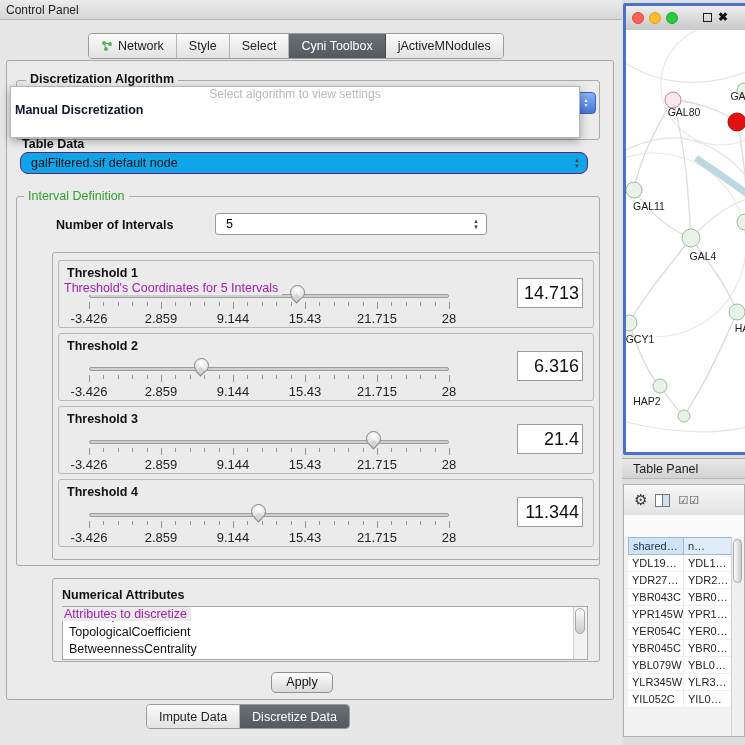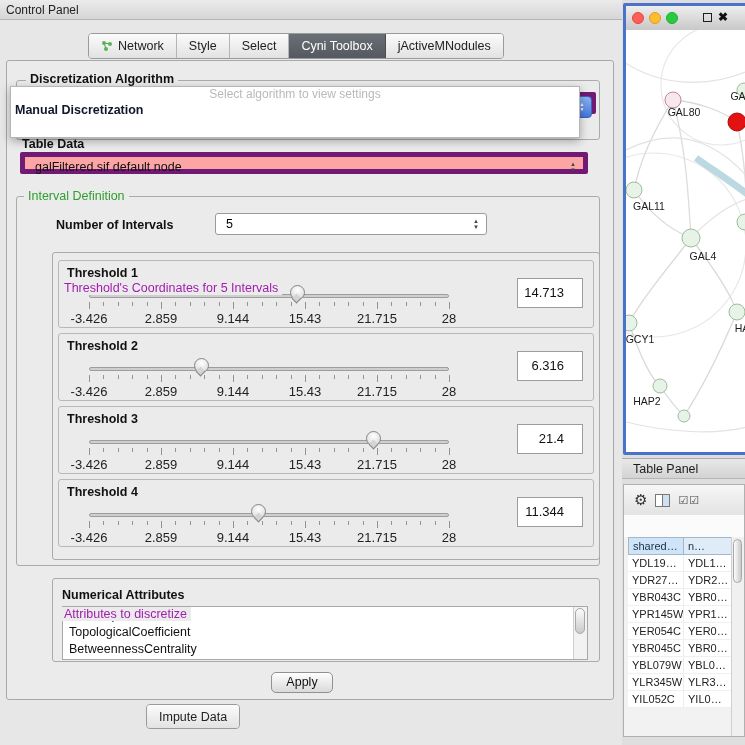--- a/index.html
+++ b/index.html
@@ -22,21 +22,21 @@
 
   .main-panel{position:absolute;left:6px;top:60px;width:608px;height:640px;
     background:#ebebeb;border:1px solid #a8a8a8;border-radius:3px;box-sizing:border-box;}
 
   .group-box{position:absolute;border:1px solid #ababab;border-radius:3px;box-sizing:border-box;}
   .gtitle{position:absolute;font-size:12.5px;padding:0 4px;background:#ebebeb;z-index:3;white-space:nowrap;}
   .gtitle.green{color:#2e9e2e;}
   .gtitle.blue{color:#a21caf;margin-top:36px;}
   .gtitle.black{color:#111;font-weight:bold;}
 
-  .combo{background:#fca5a5;border:5px solid #701a75;border-radius:2px;box-sizing:border-box;}
+  .combo{background:#0ea5e9;border:1px solid #701a75;border-radius:8px;box-sizing:border-box;}
   .algo-combo{position:absolute;left:24px;top:92px;width:572px;height:22px;z-index:2;}
   .blue-stepper{position:absolute;right:-1px;top:-1px;width:20px;height:22px;
     background:linear-gradient(#8cb2f4,#4576da);border:1px solid #3a62b8;border-radius:0 4px 4px 0;
     display:flex;flex-direction:column;align-items:center;justify-content:center;color:#fff;box-sizing:border-box;}
   .blue-stepper span{font-size:5px;line-height:5px;}
 
   .popup{position:absolute;left:10px;top:86px;width:568px;height:50px;background:#fff;
     border:1px solid #b6b6b6;box-shadow:0 3px 9px rgba(0,0,0,.32);z-index:5;}
   .popup .ph{height:15px;font-size:12px;color:#b9b9b9;text-align:center;line-height:15px;}
   .popup .opt{height:16px;line-height:16px;font-size:12.5px;color:#0f172a;padding-left:4px;}
@@ -63,22 +63,22 @@
   .th-thumb{position:absolute;top:24px;width:13px;height:13px;border:1px solid #858585;border-radius:50%;
     background:radial-gradient(circle at 50% 32%,#ffffff,#d4d4d4);z-index:2;}
   .th-thumb::after{content:'';position:absolute;left:2.5px;top:8.5px;width:6px;height:6px;
     background:#d4d4d4;border-right:1px solid #858585;border-bottom:1px solid #858585;transform:rotate(45deg);}
   .th-ticks{position:absolute;left:30px;top:41px;width:360px;height:8px;}
   .tick{position:absolute;top:0;width:1px;height:4px;background:#939393;}
   .tick.major{height:7px;}
   .th-scale{position:absolute;left:30px;top:50px;width:360px;height:12px;font-size:13px;color:#222;}
   .scale-lab{position:absolute;transform:translateX(-50%);white-space:nowrap;}
   .th-value{position:absolute;right:10px;top:17px;width:66px;height:30px;background:#fff;
-    border:1px solid #9c9c9c;font-size:13px;line-height:28px;text-align:right;
-    padding-right:18px;box-sizing:border-box;color:#111;}
+    border:1px solid #9c9c9c;font-size:18px;line-height:28px;text-align:right;
+    padding-right:3px;box-sizing:border-box;color:#111;}
 
   .attr-label{position:absolute;left:62px;top:588px;font-size:12.5px;font-weight:bold;color:#111;z-index:2;}
   .attr-list{position:absolute;left:62px;top:606px;width:526px;height:54px;background:#fff;
     border:1px solid #a8a8a8;overflow:hidden;font-size:12.5px;z-index:2;box-sizing:border-box;}
   .attr-item{height:17px;line-height:17px;padding-left:6px;color:#111;white-space:nowrap;}
   .attr-sb{position:absolute;right:0;top:0;width:13px;height:100%;background:#f2f2f2;border-left:1px solid #cfcfcf;}
   .attr-sb-thumb{position:absolute;top:1px;left:1px;width:10px;height:26px;
     background:linear-gradient(#fdfdfd,#c9c9c9);border:1px solid #a8a8a8;border-radius:5px;box-sizing:border-box;}
 
   .apply-btn{position:absolute;left:271px;top:672px;width:62px;height:21px;border:1px solid #919191;
@@ -383,20 +383,23 @@
       <div class="attr-sb">
       <div class="attr-sb-thumb"></div>
     </div>
   </div>
 
   <div class="apply-btn">Apply</div>
 
   <div class="bottom-tabs">
     <div class="tab">
       <span>Impute Data</span>
+    </div>
+    <div class="tab selected">
+      <span>Discretize Data</span>
     </div>
   </div>
 
   <div class="right-bg"></div>
 
   <div class="net-frame">
     <div class="net-titlebar">
       <div class="lights">
         <div class="light l-red"></div>
         <div class="light l-yellow"></div>

